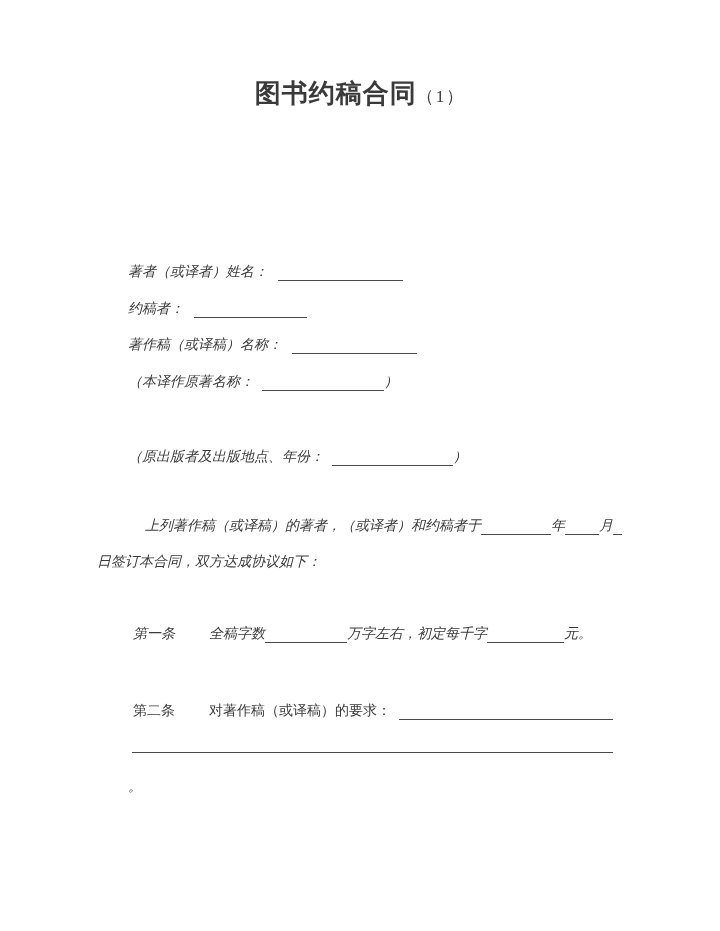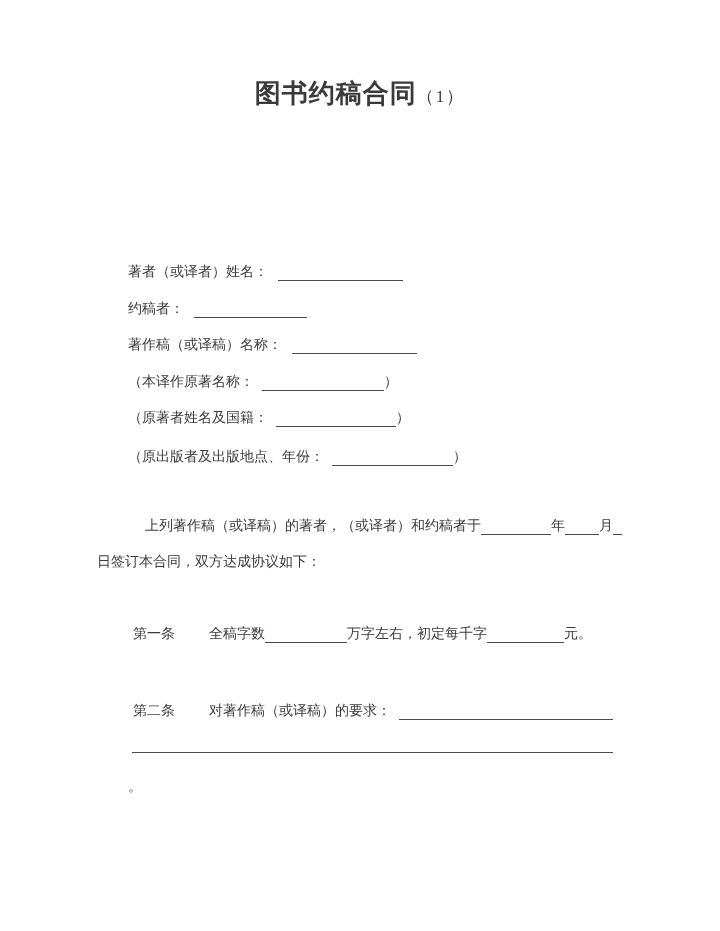--- a/index.html
+++ b/index.html
@@ -28,20 +28,21 @@
   .doc-title .title-num {
     font-size: 17px;
     font-weight: normal;
     letter-spacing: 2px;
   }
   .line {
     position: absolute;
     font-size: 14px;
     line-height: 19px;
     white-space: nowrap;
+    font-style: italic;
   }
   .blank {
     display: inline-block;
     height: 16px;
     border-bottom: 1px solid #4a4a4a;
     vertical-align: bottom;
   }
   .gap10 { margin-left: 10px; }
   .gap8  { margin-left: 8px; }
   .art-no { margin-right: 34px; }
@@ -95,23 +96,20 @@
   </div>
 
   <div class="line" style="left:128px; top:335px;">
     <span>著作稿（或译稿）名称：</span><span class="blank bw-f3 gap10"></span>
   </div>
 
   <div class="line" style="left:128px; top:372px;">
     <span>（本译作原著名称：</span><span class="blank bw-f4 gap8"></span><span>）</span>
   </div>
 
-  <div class="line" style="left:128px; top:408px;">
-    <span>（原著者姓名及国籍：</span><span class="blank bw-f5 gap8"></span><span>）</span>
-  </div>
 
   <div class="line" style="left:128px; top:447px;">
     <span>（原出版者及出版地点、年份：</span><span class="blank bw-f6 gap8"></span><span>）</span>
   </div>
 
   <div class="line" style="left:133px; top:516px;margin-left:12px;">
     <span>上列著作稿（或译稿）的著者，（或译者）和约稿者于</span><span class="blank bw-year"></span><span>年</span><span class="blank bw-month"></span><span>月</span><span class="blank bw-tail"></span>
   </div>
 
   <div class="line" style="left:97px; top:552px;">

